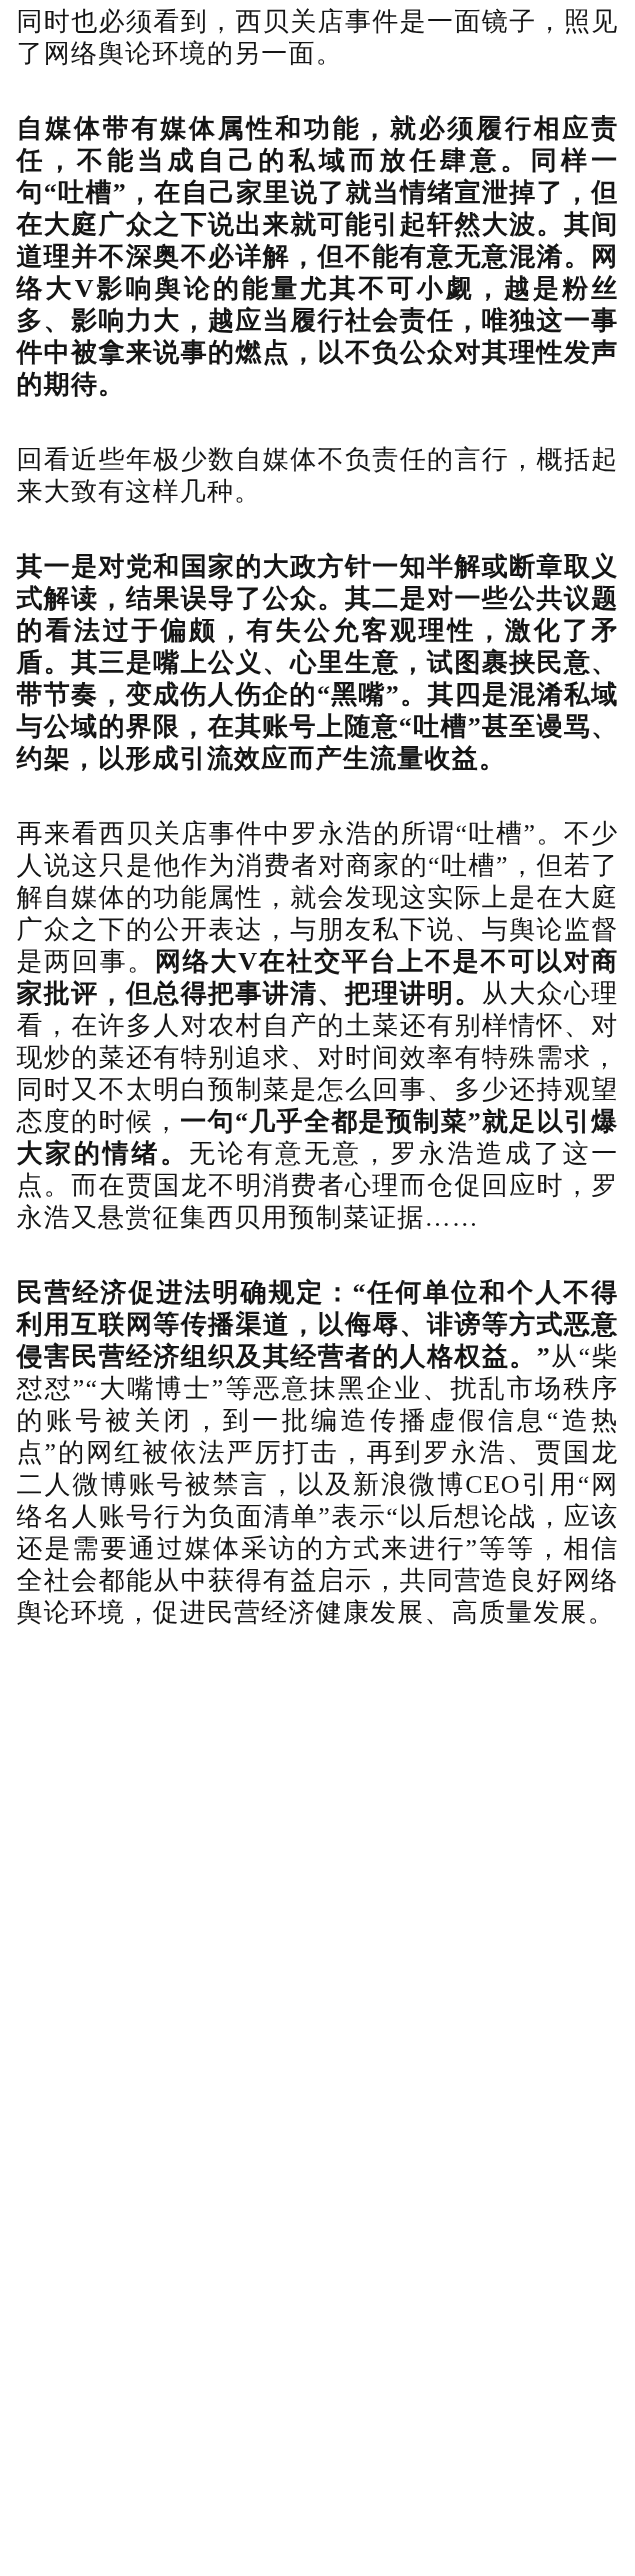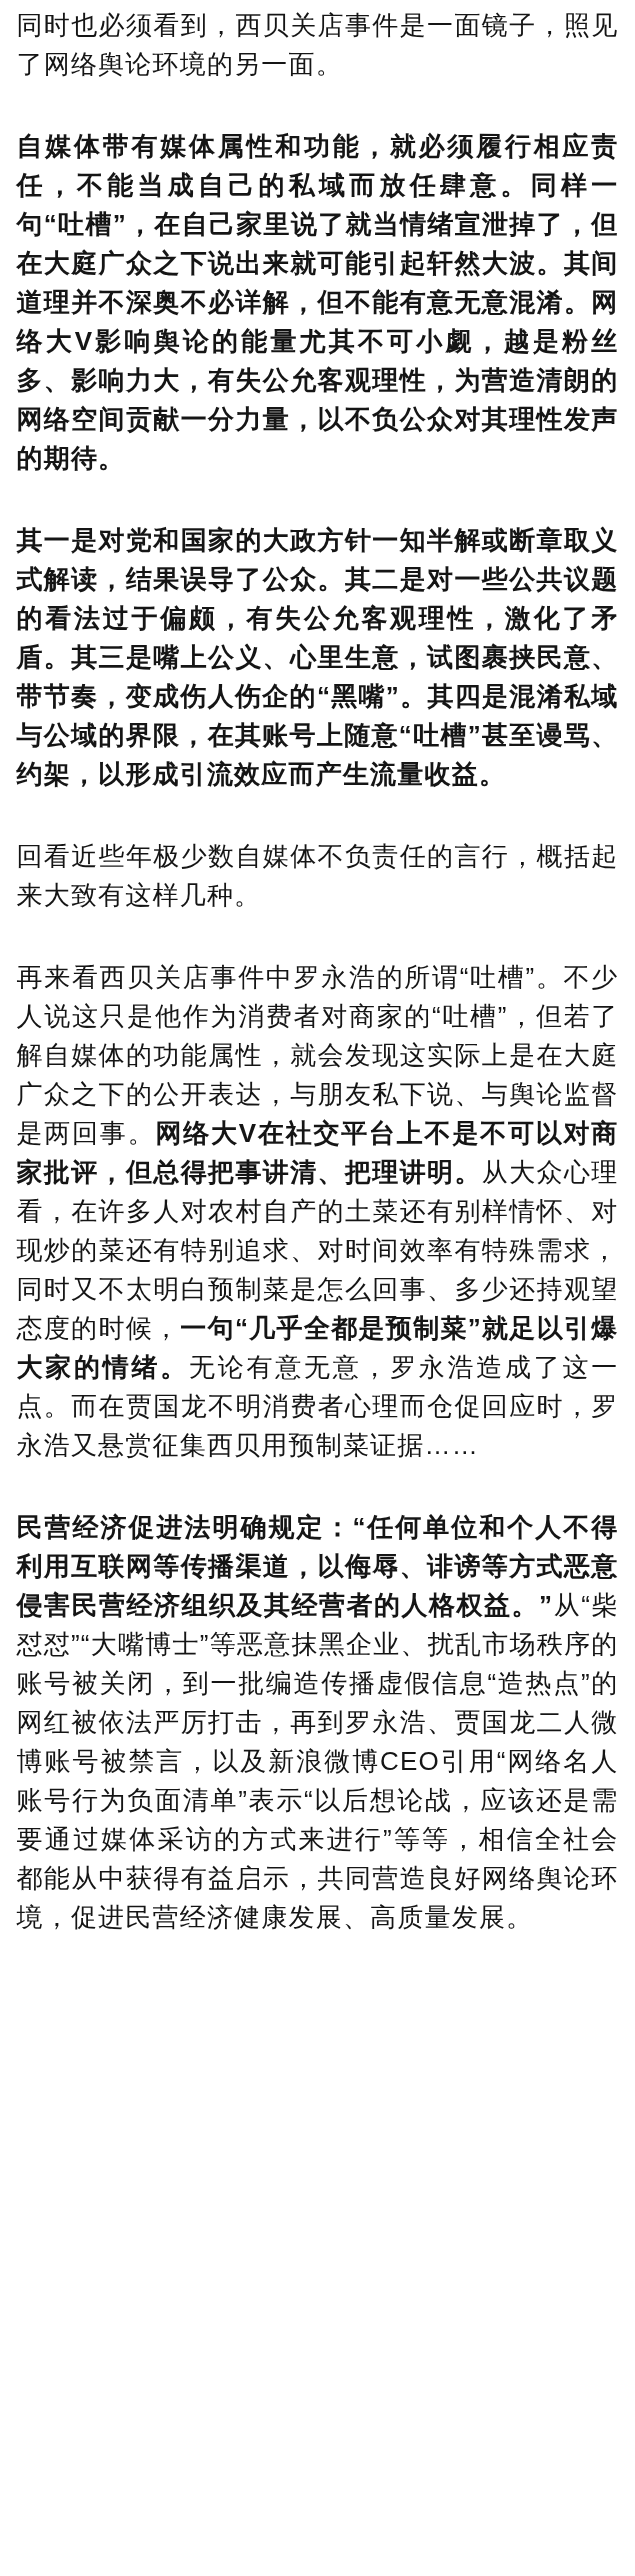--- a/index.html
+++ b/index.html
@@ -12,47 +12,48 @@
     min-height: 2576px;
     box-sizing: border-box;
     background: #ffffff;
     padding: 5.9px 16.5px 11.8px 16.5px;
     font-family: "Liberation Sans", "DejaVu Sans", sans-serif;
     color: #151515;
   }
   .para {
     margin: 0 0 43px 0;
     font-size: 26px;
-    line-height: 39px;
+    line-height: 32px;
     letter-spacing: 1.2px;
     text-align: justify;
     word-break: break-all;
     overflow-wrap: break-word;
     font-weight: 400;
+    font-family: Liberation Serif, serif;
   }
   .para:last-child {
     margin-bottom: 0;
   }
   .para strong, .para.bold {
     font-weight: 700;
   }
   .r { font: inherit; }
 </style>
 </head>
 <body>
 
 <div class="page">
 
   <p class="para"><span class="r">同时也必须看到，西贝关店事件是一面镜子，照见了网络舆论环境的另一面。</span></p>
 
-  <p class="para bold"><strong class="r">自媒体带有媒体属性和功能，就必须履行相应责任，不能当成自己的私域而放任肆意。同样一句“吐槽”，在自己家里说了就当情绪宣泄掉了，但在大庭广众之下说出来就可能引起轩然大波。其间道理并不深奥不必详解，但不能有意无意混淆。网络大V影响舆论的能量尤其不可小觑，越是粉丝多、影响力大，有失公允客观理性，为营造清朗的网络空间贡献一分力量，以不负公众对其理性发声的期待。</strong></p>
+  <p class="para bold"><strong class="r">自媒体带有媒体属性和功能，就必须履行相应责任，不能当成自己的私域而放任肆意。同样一句“吐槽”，在自己家里说了就当情绪宣泄掉了，但在大庭广众之下说出来就可能引起轩然大波。其间道理并不深奥不必详解，但不能有意无意混淆。网络大V影响舆论的能量尤其不可小觑，越是粉丝多、影响力大，越应当履行社会责任，唯独这一事件中被拿来说事的燃点，以不负公众对其理性发声的期待。</strong></p>
+
+  <p class="para"><span class="r">回看近些年极少数自媒体不负责任的言行，概括起来大致有这样几种。</span></p>
 
   <p class="para bold"><strong class="r">其一是对党和国家的大政方针一知半解或断章取义式解读，结果误导了公众。其二是对一些公共议题的看法过于偏颇，有失公允客观理性，激化了矛盾。其三是嘴上公义、心里生意，试图裹挟民意、带节奏，变成伤人伤企的“黑嘴”。其四是混淆私域与公域的界限，在其账号上随意“吐槽”甚至谩骂、约架，以形成引流效应而产生流量收益。</strong></p>
-
-  <p class="para"><span class="r">回看近些年极少数自媒体不负责任的言行，概括起来大致有这样几种。</span></p>
 
   <p class="para"><span class="r">再来看西贝关店事件中罗永浩的所谓“吐槽”。不少人说这只是他作为消费者对商家的“吐槽”，但若了解自媒体的功能属性，就会发现这实际上是在大庭广众之下的公开表达，与朋友私下说、与舆论监督是两回事。</span><strong class="r">网络大V在社交平台上不是不可以对商家批评，但总得把事讲清、把理讲明。</strong><span class="r">从大众心理看，在许多人对农村自产的土菜还有别样情怀、对现炒的菜还有特别追求、对时间效率有特殊需求，同时又不太明白预制菜是怎么回事、多少还持观望态度的时候，</span><strong class="r">一句“几乎全都是预制菜”就足以引爆大家的情绪。</strong><span class="r">无论有意无意，罗永浩造成了这一点。而在贾国龙不明消费者心理而仓促回应时，罗永浩又悬赏征集西贝用预制菜证据……</span></p>
 
 
   <p class="para"><strong class="r">民营经济促进法明确规定：“任何单位和个人不得利用互联网等传播渠道，以侮辱、诽谤等方式恶意侵害民营经济组织及其经营者的人格权益。”</strong><span class="r">从“柴怼怼”“大嘴博士”等恶意抹黑企业、扰乱市场秩序的账号被关闭，到一批编造传播虚假信息“造热点”的网红被依法严厉打击，再到罗永浩、贾国龙二人微博账号被禁言，以及新浪微博CEO引用“网络名人账号行为负面清单”表示“以后想论战，应该还是需要通过媒体采访的方式来进行”等等，相信全社会都能从中获得有益启示，共同营造良好网络舆论环境，促进民营经济健康发展、高质量发展。</span></p>
 
 </div>
 
 
 </body></html>

